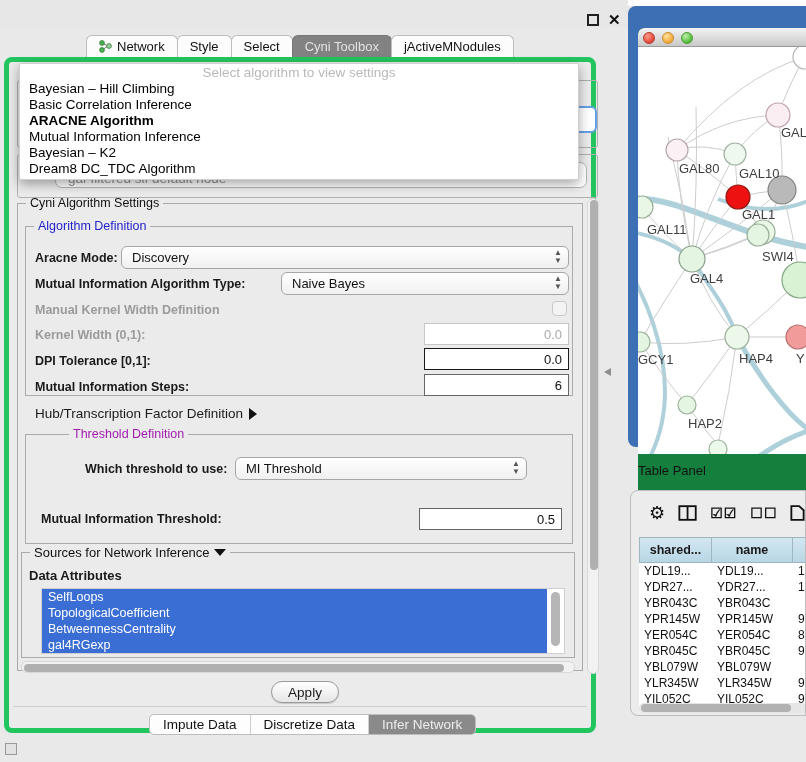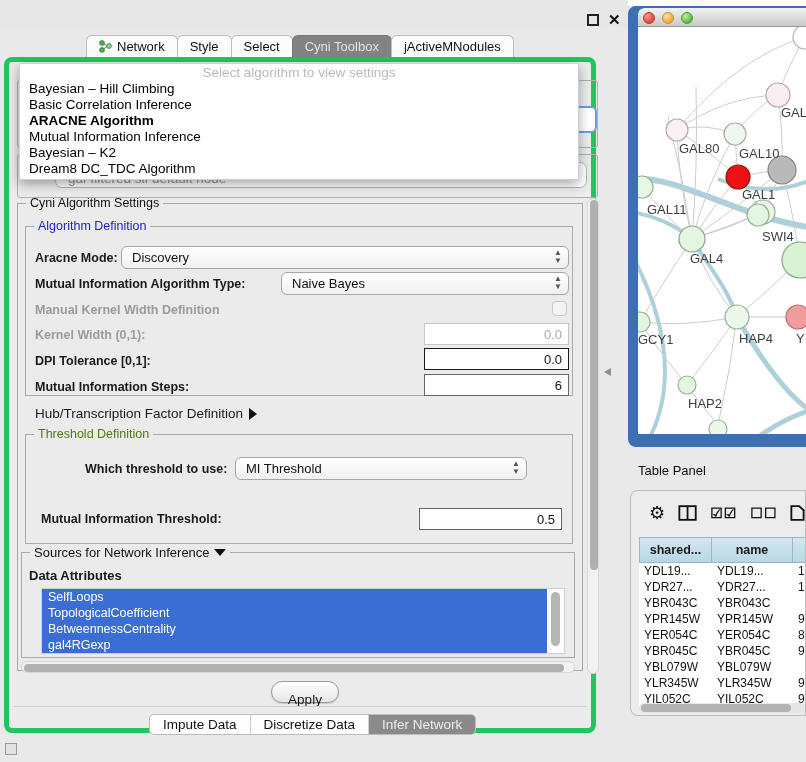--- a/index.html
+++ b/index.html
@@ -19,21 +19,21 @@
   .tabbar { left:86px; top:36px; height:22px; display:flex; align-items:flex-end; }
   .tab { background:#fcfcfc; border:1px solid #bdbdbd; border-bottom:none; border-radius:6px 6px 0 0; padding:3px 12px 4px 12px; font-size:13px; color:#111; display:flex; align-items:center; gap:5px; margin-right:-1px; }
   .tab.sel { background:#828282; color:#e3e3e3; border-color:#777; }
 
   
   .panel { left:4px; top:57px; width:592px; height:676px; background:#ebebeb; border:5px solid #22c55e; border-radius:8px; }
 
   
   .grp { position:absolute; border:1px solid #aaaaaa; border-radius:0; }
   .grp > .legend { position:absolute; top:-8px; left:8px; background:#ebebeb; padding:0 4px; font-size:12.5px; }
-  .lg-black { color:#111; } .lg-blue { color:#2222cc; } .lg-green { color:#4d7c0f; }
+  .lg-black { color:#111; } .lg-blue { color:#2222cc; } .lg-green { color:#a21caf;margin-left:35px; }
 
   .lbl  { position:absolute; font-weight:bold; font-size:12.5px; color:#1a1a1a; white-space:nowrap; }
   .lbl.dis { color:#9b9b9b; }
 
   .combo { position:absolute; height:23px; border:1px solid #a6a6a6; border-radius:6px; background:linear-gradient(#ffffff,#f0f0f0); display:flex; align-items:center; padding-left:10px; font-size:13px; color:#111; }
   .combo .arrows { position:absolute; right:6px; top:2px; display:flex; flex-direction:column; line-height:8px; font-size:8px; color:#555; }
 
   .field { position:absolute; height:22px; background:#fff; border:1px solid #666; text-align:right; padding:3px 6px 0 0; font-size:13px; color:#111; }
   .field.focus { border:1.5px solid #1a1a1a; }
   .field.dis { border:1px solid #c6c6c6; color:#a9a9a9; }
@@ -54,34 +54,34 @@
   
   .srclist { position:absolute; background:#fff; border:1px solid #cfcfcf; }
   .srcrow { height:16px; line-height:16px; color:#fff; font-size:12.5px; padding-left:6px; }
   .vthumb { position:absolute; background:#b6b6b6; border-radius:5px; }
   .sb-track { position:absolute; background:#f2f2f2; border:1px solid #d8d8d8; border-radius:6px; }
   .sb-thumb { position:absolute; background:#b0b0b0; border-radius:5px; }
 
   .hub-arrow { display:inline-block; width:0; height:0; border-left:8px solid #111; border-top:6px solid transparent; border-bottom:6px solid transparent; margin-left:6px; vertical-align:-2px; }
   .down-arrow { display:inline-block; width:0; height:0; border-top:7px solid #111; border-left:6px solid transparent; border-right:6px solid transparent; margin-left:4px; vertical-align:1px; }
 
-  .apply { position:absolute; left:262px; top:619px; width:68px; height:22px; border:1px solid #9a9a9a; border-radius:11px; background:linear-gradient(#ffffff,#e6e6e6); font-size:13.5px; text-align:center; padding-top:10px; box-shadow:0 1px 1px rgba(0,0,0,.15); }
+  .apply { position:absolute; left:262px; top:619px; width:68px; height:22px; border:1px solid #9a9a9a; border-radius:11px; background:linear-gradient(#ffffff,#e6e6e6); font-size:13.5px; text-align:center; padding-top:3px; box-shadow:0 1px 1px rgba(0,0,0,.15); }
   .inner-bottom { position:absolute; left:4px; right:4px; top:644px; border-top:1px solid #cfcfcf; }
 
   .btabs { position:absolute; left:140px; top:652px; height:21px; display:flex; background:#fdfdfd; border:1px solid #bdbdbd; border-radius:5px; overflow:hidden; }
   .btab { padding:2px 13px 0 13px; font-size:13.5px; color:#111; border-right:1px solid #cfcfcf; }
   .btab:last-child { border-right:none; }
   .btab.sel { background:#8a8a8a; color:#ececec; }
 
   .dock-icon { left:5px; top:743px; width:12px; height:12px; border:1px solid #9a9a9a; background:#e2e2e2; }
   .splitter { left:604px; top:368px; width:0; height:0; border-right:7px solid #8f8f8f; border-top:4px solid transparent; border-bottom:4px solid transparent; }
 
   
   .netframe { left:628px; top:6px; width:178px; height:441px; background:#3d6fb4; border-radius:8px 0 0 8px; }
-  .netwin { position:absolute; left:10px; top:2px; width:168px; height:426px; border-radius:6px 0 0 0; overflow:hidden; background:#15803d; }
+  .netwin { position:absolute; left:10px; top:22px; width:168px; height:534px; border-radius:6px 0 0 0; overflow:hidden; background:#15803d; }
   .titlebar { height:19px; background:linear-gradient(#f2f2f2,#c9c9c9); border-bottom:1px solid #9a9a9a; border-radius:6px 0 0 0; position:relative; }
   .tl { position:absolute; top:3.5px; width:12px; height:12px; border-radius:50%; }
   .tl.red    { left:5px;  background:radial-gradient(circle at 35% 30%, #ff9a8a, #e3463a 70%); border:1px solid #b43c30; }
   .tl.yellow { left:24px; background:radial-gradient(circle at 35% 30%, #ffe29a, #f2a63a 70%); border:1px solid #c98f2d; }
   .tl.green  { left:43px; background:radial-gradient(circle at 35% 30%, #c0f0a8, #4fbc3c 70%); border:1px solid #4b9e33; }
   .canvas { position:absolute; left:0; top:19px; width:168px; height:407px; background:#fff; }
 
   
   .tp-title { left:638px; top:463px; font-size:13px; color:#111; }
   .tp-box { left:630px; top:490px; width:176px; height:226px; background:#ececec; border:1px solid #bdbdbd; border-radius:8px 0 0 8px; overflow:hidden; }

